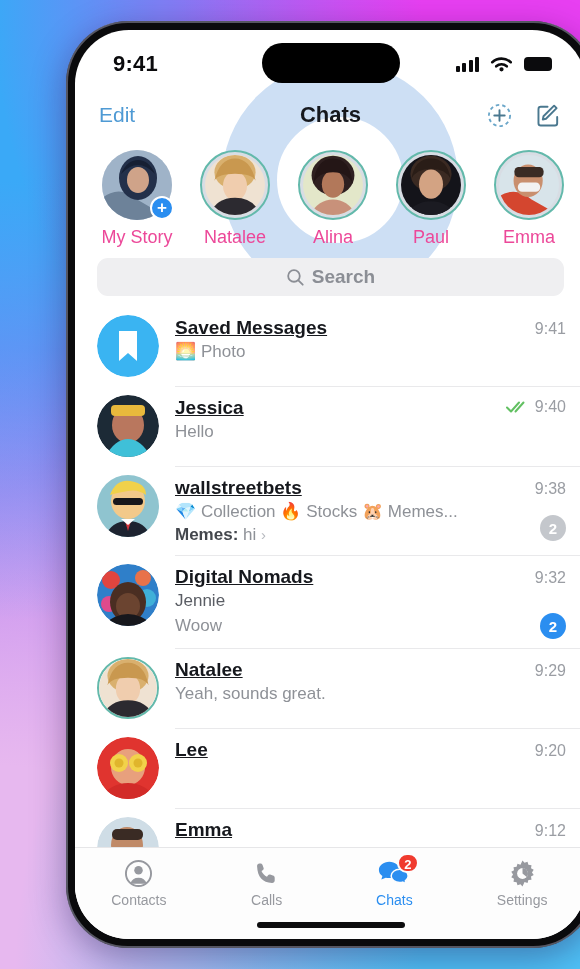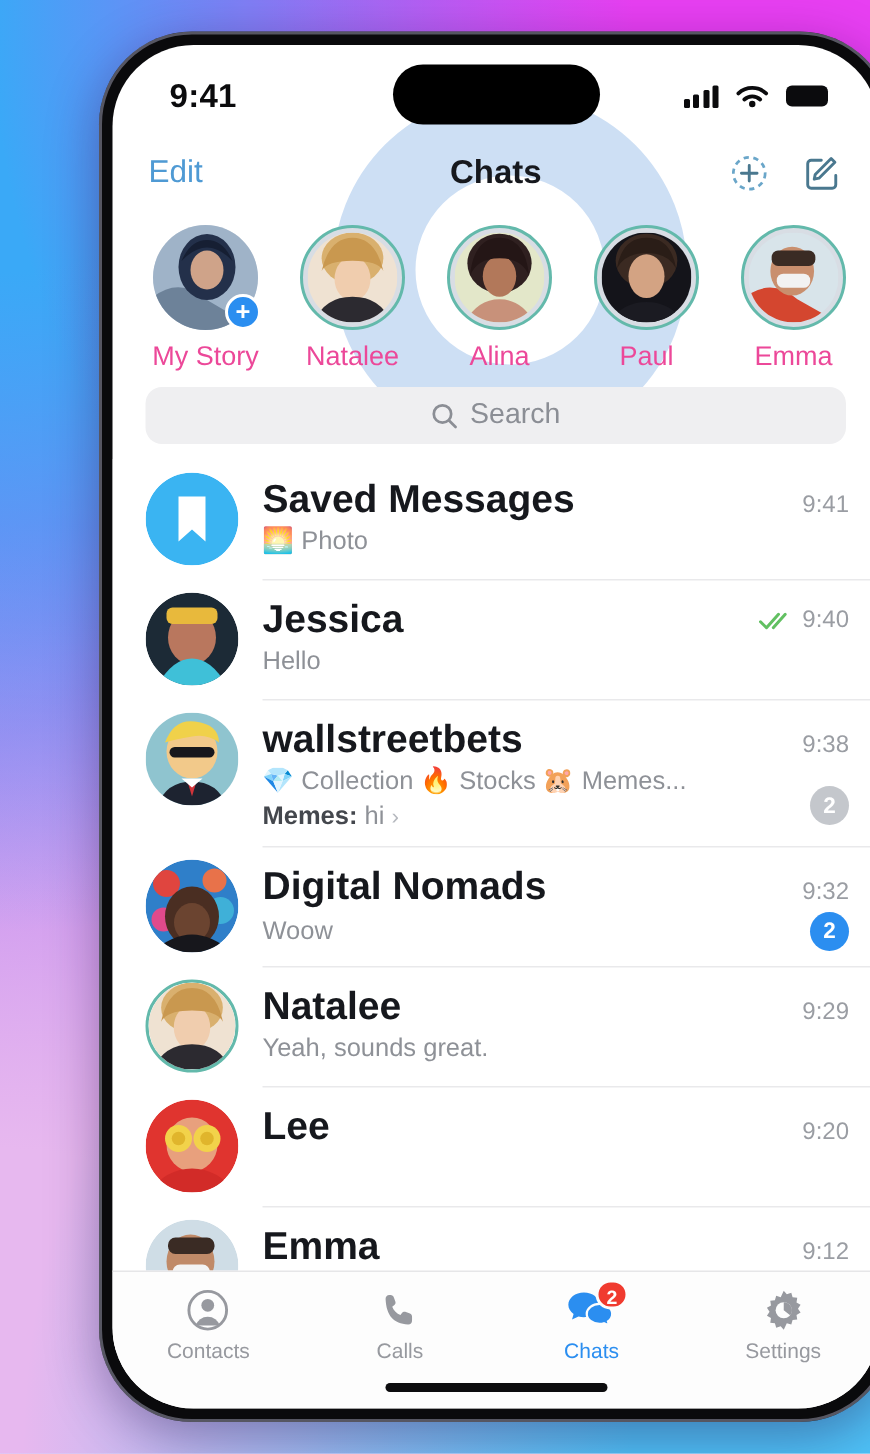--- a/index.html
+++ b/index.html
@@ -94,33 +94,33 @@
     border-radius:50%; background:#2b8ef0; border:2.5px solid #fff;
     color:#fff; font-size:17px; line-height:19px; text-align:center; font-weight:bold;
   }
 
   
   .searchwrap { position:relative; z-index:5; padding:6px 22px 10px; }
   .searchbar {
     height:38px; background:#efeff1; border-radius:11px;
     display:flex; align-items:center; justify-content:center; gap:7px;
   }
-  .search-ph { font-size:19px; color:#8b8e95; }
+  .search-ph { font-size:19px; color:#8b8e95;font-weight:bold; }
 
   
   .chatlist { position:relative; z-index:5; background:#fff; }
   .row { display:flex; padding:9px 20px 9px 22px; position:relative; }
   .row + .row::before {
     content:""; position:absolute; left:100px; right:0; top:0; height:1px; background:#e9e9eb;
   }
   .av { width:62px; height:62px; border-radius:50%; flex:0 0 auto; overflow:hidden; position:relative; }
   .av.ringed { border:2px solid #63b9ab; }
   .rowbody { flex:1; min-width:0; padding-left:16px; padding-top:2px; }
   .rowtop { display:flex; align-items:baseline; }
-  .title { font-size:26px; font-weight:bold; color:#16181d; white-space:nowrap; }
+  .title { font-size:19px; font-weight:bold; color:#16181d; white-space:nowrap;text-decoration:underline; }
   .meta { margin-left:auto; display:flex; align-items:center; gap:5px; padding-left:8px;}
   .time { font-size:16px; color:#9a9da3; white-space:nowrap; }
   .sub { font-size:17px; color:#8e9197; line-height:1.28; margin-top:2px; }
   .sub.two { max-width:330px; }
   .sender { color:#44474d; font-weight:bold; }
   .badgerow { display:flex; justify-content:flex-end; margin-top:2px; }
   .badge {
     min-width:26px; height:26px; border-radius:13px; color:#fff;
     font-size:15px; font-weight:bold; display:flex; align-items:center;
     justify-content:center; padding:0 7px;
@@ -379,20 +379,21 @@
             <path d="M4 62 q14 -12 27 -12 q13 0 27 12z" fill="#17171c"></path>
           </svg>
         </div>
         <div class="rowbody">
           <div class="rowtop">
             <span class="title">Digital Nomads</span>
             <span class="meta">
               <span class="time">9:32</span>
             </span>
           </div>
+          <div class="sub" style="color:#5a5d64;">Jennie</div>
           <div style="display:flex;align-items:center;">
             <div class="sub">Woow</div>
             <div class="badgerow" style="flex:1;">
               <span class="badge blue">2</span>
             </div>
           </div>
         </div>
       </div>
 
       <div class="row">

